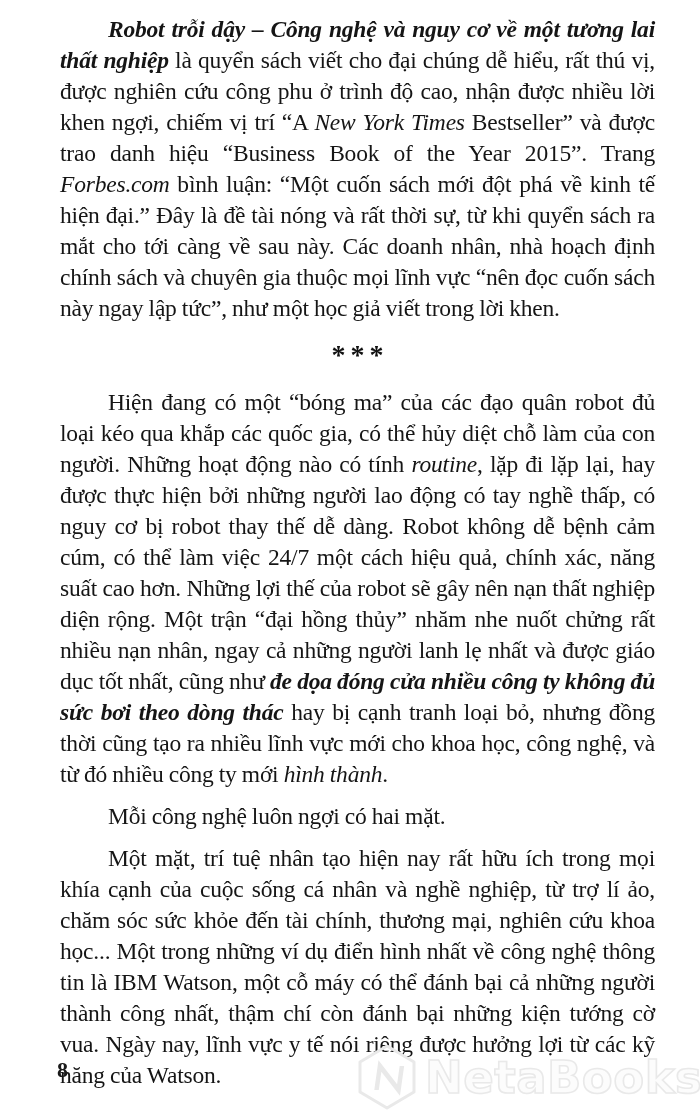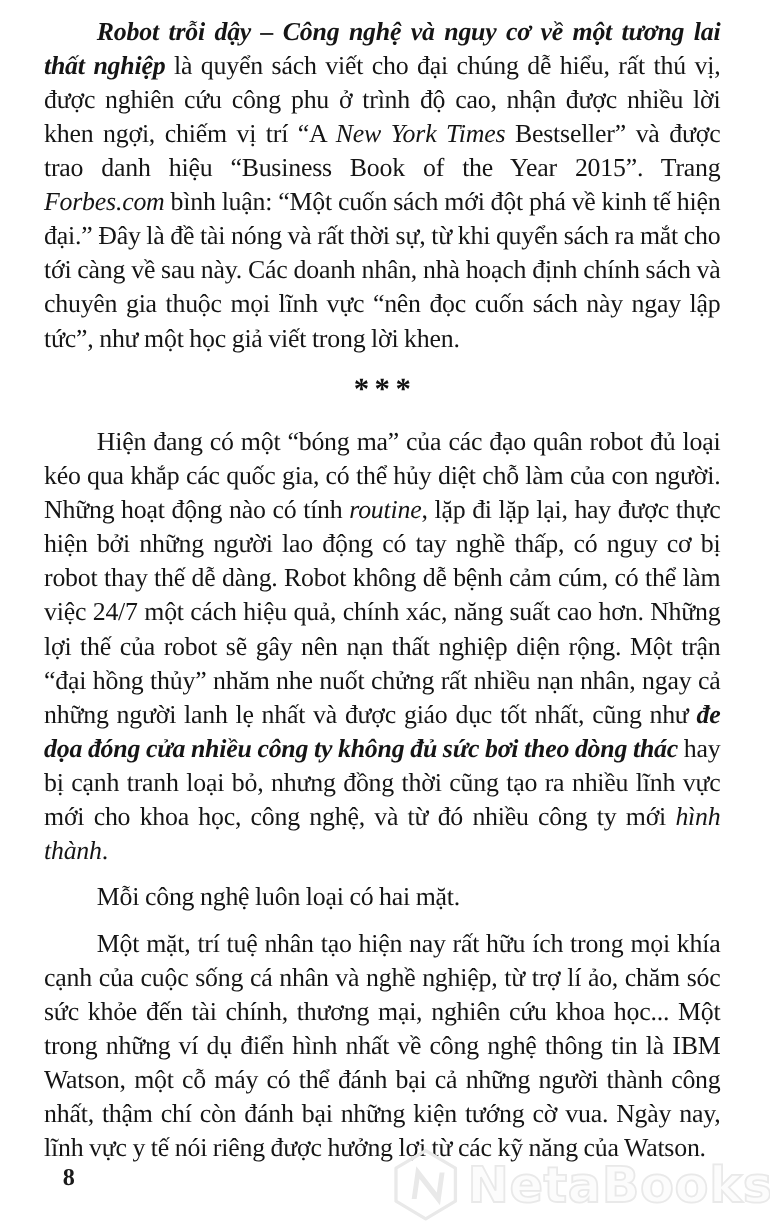--- a/index.html
+++ b/index.html
@@ -8,21 +8,21 @@
     height: 1120px;
     background: #ffffff;
     color: #151515;
     font-family: "Liberation Serif", "DejaVu Serif", serif;
     position: relative;
     overflow: hidden;
   }
   .page {
     position: absolute;
     inset: 0;
-    padding: 14px 45px 0 40px;
+    padding: 14px 45px 0 60px;
     box-sizing: border-box;
   }
   .para {
     margin: 0;
     font-size: 23.5px;
     line-height: 31px;
     text-align: justify;
     text-indent: 48px;
     letter-spacing: -0.2px;
     word-spacing: -0.5px;
@@ -73,21 +73,21 @@
 <body>
 
 <div class="page">
 
   <p class="para"><span class="run-bold-italic">Robot trỗi dậy – Công nghệ và nguy cơ về một tương lai thất nghiệp</span><span class="run-regular"> là quyển sách viết cho đại chúng dễ hiểu, rất thú vị, được nghiên cứu công phu ở trình độ cao, nhận được nhiều lời khen ngợi, chiếm vị trí “A </span><span class="run-italic">New York Times</span><span class="run-regular"> Bestseller” và được trao danh hiệu “Business Book of the Year 2015”. Trang </span><span class="run-italic">Forbes.com</span><span class="run-regular"> bình luận: “Một cuốn sách mới đột phá về kinh tế hiện đại.” Đây là đề tài nóng và rất thời sự, từ khi quyển sách ra mắt cho tới càng về sau này. Các doanh nhân, nhà hoạch định chính sách và chuyên gia thuộc mọi lĩnh vực “nên đọc cuốn sách này ngay lập tức”, như một học giả viết trong lời khen.</span></p>
 
   <div class="separator">***</div>
 
   <p class="para"><span class="run-regular">Hiện đang có một “bóng ma” của các đạo quân robot đủ loại kéo qua khắp các quốc gia, có thể hủy diệt chỗ làm của con người. Những hoạt động nào có tính </span><span class="run-italic">routine</span><span class="run-regular">, lặp đi lặp lại, hay được thực hiện bởi những người lao động có tay nghề thấp, có nguy cơ bị robot thay thế dễ dàng. Robot không dễ bệnh cảm cúm, có thể làm việc 24/7 một cách hiệu quả, chính xác, năng suất cao hơn. Những lợi thế của robot sẽ gây nên nạn thất nghiệp diện rộng. Một trận “đại hồng thủy” nhăm nhe nuốt chửng rất nhiều nạn nhân, ngay cả những người lanh lẹ nhất và được giáo dục tốt nhất, cũng như </span><span class="run-bold-italic">đe dọa đóng cửa nhiều công ty không đủ sức bơi theo dòng thác</span><span class="run-regular"> hay bị cạnh tranh loại bỏ, nhưng đồng thời cũng tạo ra nhiều lĩnh vực mới cho khoa học, công nghệ, và từ đó nhiều công ty mới </span><span class="run-italic">hình thành</span><span class="run-regular">.</span></p>
 
-  <p class="para"><span class="run-regular">Mỗi công nghệ luôn loại có hai mặt.</span></p>
+  <p class="para"><span class="run-regular">Mỗi công nghệ luôn ngợi có hai mặt.</span></p>
 
   <p class="para"><span class="run-regular">Một mặt, trí tuệ nhân tạo hiện nay rất hữu ích trong mọi khía cạnh của cuộc sống cá nhân và nghề nghiệp, từ trợ lí ảo, chăm sóc sức khỏe đến tài chính, thương mại, nghiên cứu khoa học... Một trong những ví dụ điển hình nhất về công nghệ thông tin là IBM Watson, một cỗ máy có thể đánh bại cả những người thành công nhất, thậm chí còn đánh bại những kiện tướng cờ vua. Ngày nay, lĩnh vực y tế nói riêng được hưởng lợi từ các kỹ năng của Watson.</span></p>
 
   <span class="page-number">8</span>
 
   <div class="watermark">
     <svg class="wm-logo" width="62" height="66" viewBox="0 0 62 66" xmlns="http://www.w3.org/2000/svg">
       <polygon points="31,2 58,18 58,48 31,64 4,48 4,18" fill="none" stroke="#e9e9e9" stroke-width="3" stroke-linejoin="round"></polygon>
       <g transform="skewX(-8) translate(6,0)">
         <path d="M21 46 V22 L43 46 V22" fill="none" stroke="#e9e9e9" stroke-width="4.5" stroke-linejoin="miter"></path>

